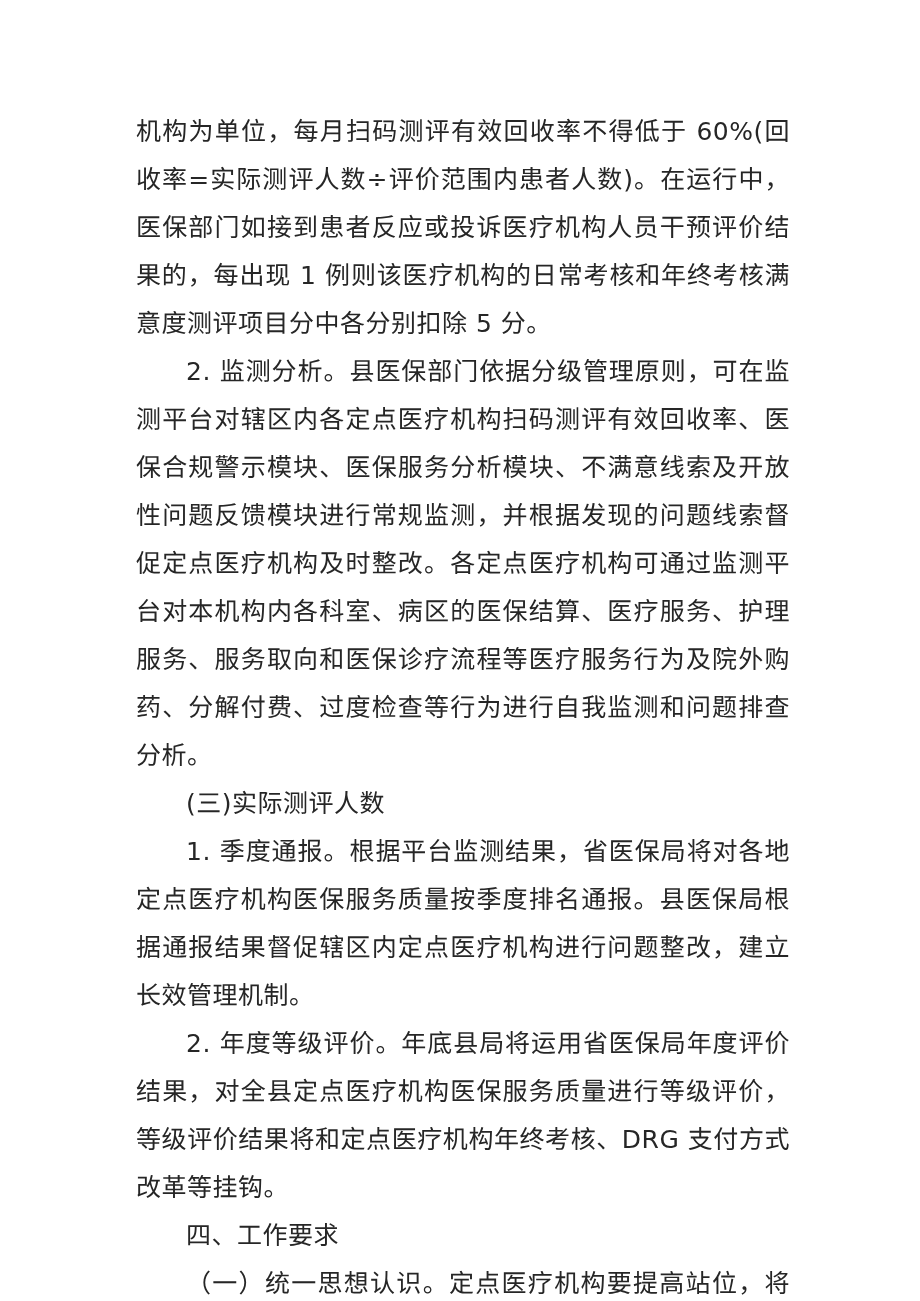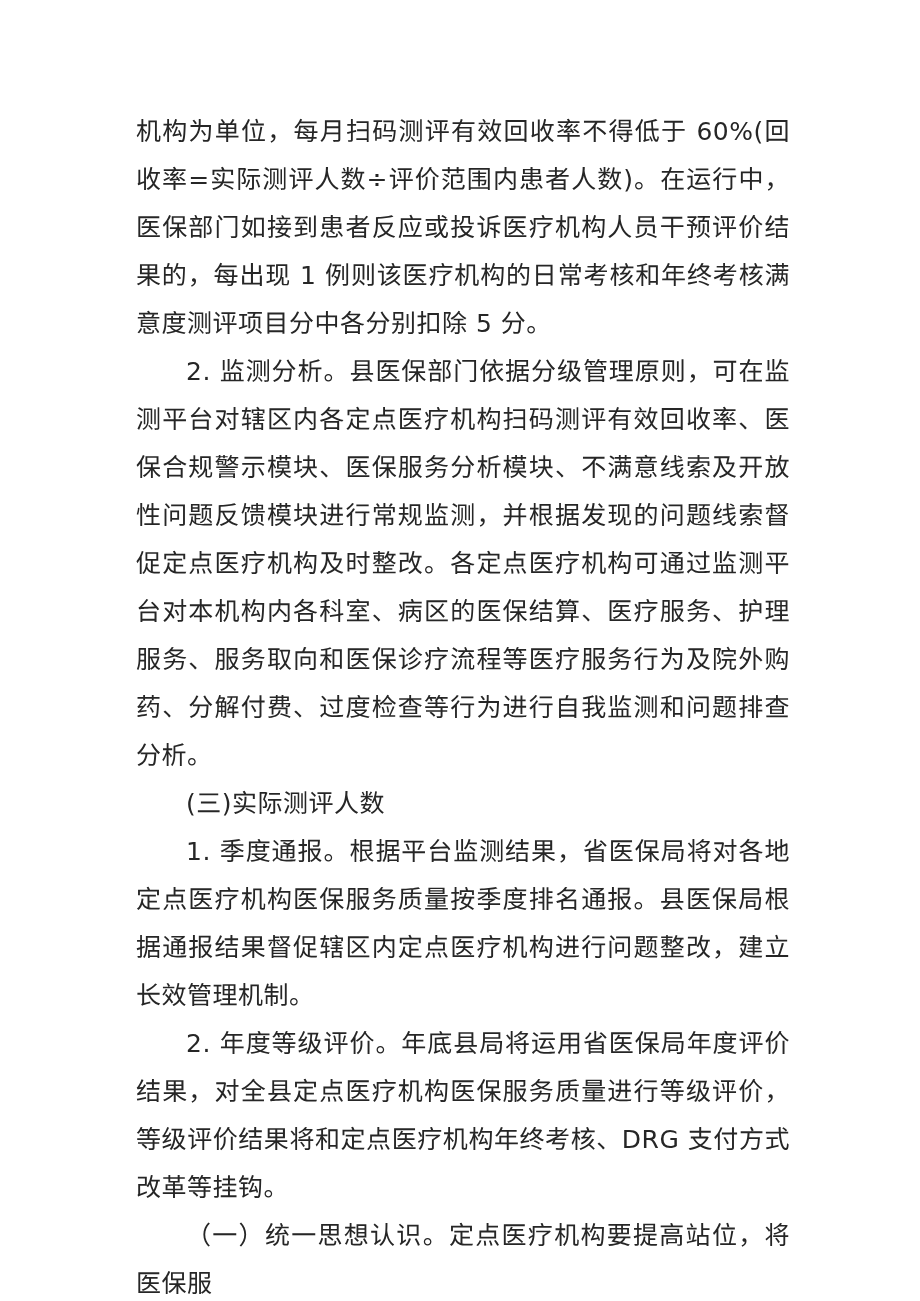--- a/index.html
+++ b/index.html
@@ -35,14 +35,15 @@
 </style>
 </head>
 <body>
 
 <div class="doc-page">
   <p>机构为单位，每月扫码测评有效回收率不得低于 60%(回收率=实际测评人数÷评价范围内患者人数)。在运行中，医保部门如接到患者反应或投诉医疗机构人员干预评价结果的，每出现 1 例则该医疗机构的日常考核和年终考核满意度测评项目分中各分别扣除 5 分。</p>
   <p class="indent">2. 监测分析。县医保部门依据分级管理原则，可在监测平台对辖区内各定点医疗机构扫码测评有效回收率、医保合规警示模块、医保服务分析模块、不满意线索及开放性问题反馈模块进行常规监测，并根据发现的问题线索督促定点医疗机构及时整改。各定点医疗机构可通过监测平台对本机构内各科室、病区的医保结算、医疗服务、护理服务、服务取向和医保诊疗流程等医疗服务行为及院外购药、分解付费、过度检查等行为进行自我监测和问题排查分析。</p>
   <p class="indent">(三)实际测评人数</p>
   <p class="indent">1. 季度通报。根据平台监测结果，省医保局将对各地定点医疗机构医保服务质量按季度排名通报。县医保局根据通报结果督促辖区内定点医疗机构进行问题整改，建立长效管理机制。</p>
   <p class="indent">2. 年度等级评价。年底县局将运用省医保局年度评价结果，对全县定点医疗机构医保服务质量进行等级评价，等级评价结果将和定点医疗机构年终考核、DRG 支付方式改革等挂钩。</p>
+  <p class="indent">四、工作要求</p>
   <p class="indent">（一）统一思想认识。定点医疗机构要提高站位，将医保服</p>
 </div>
 
 </body></html>

